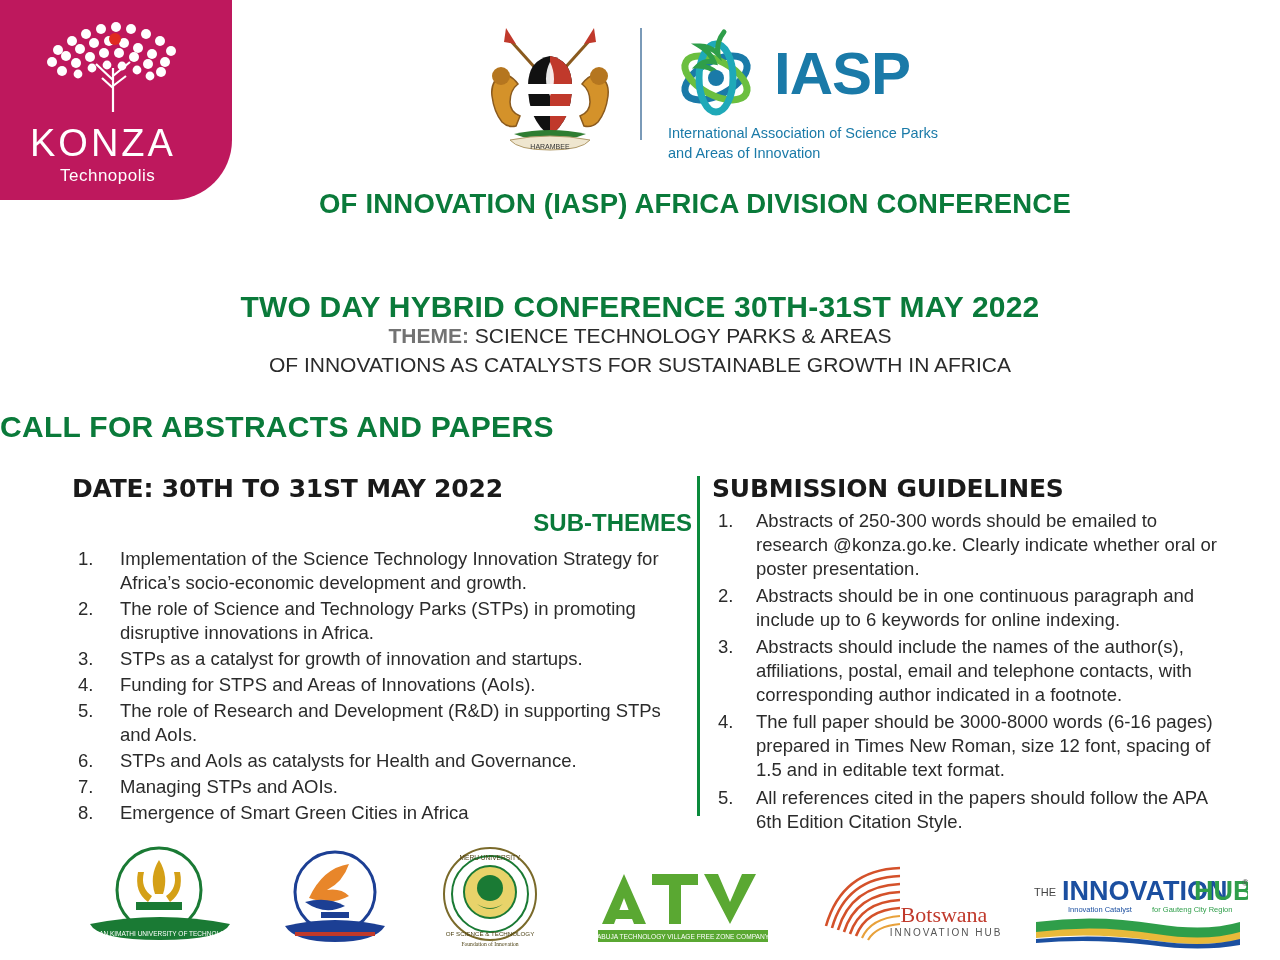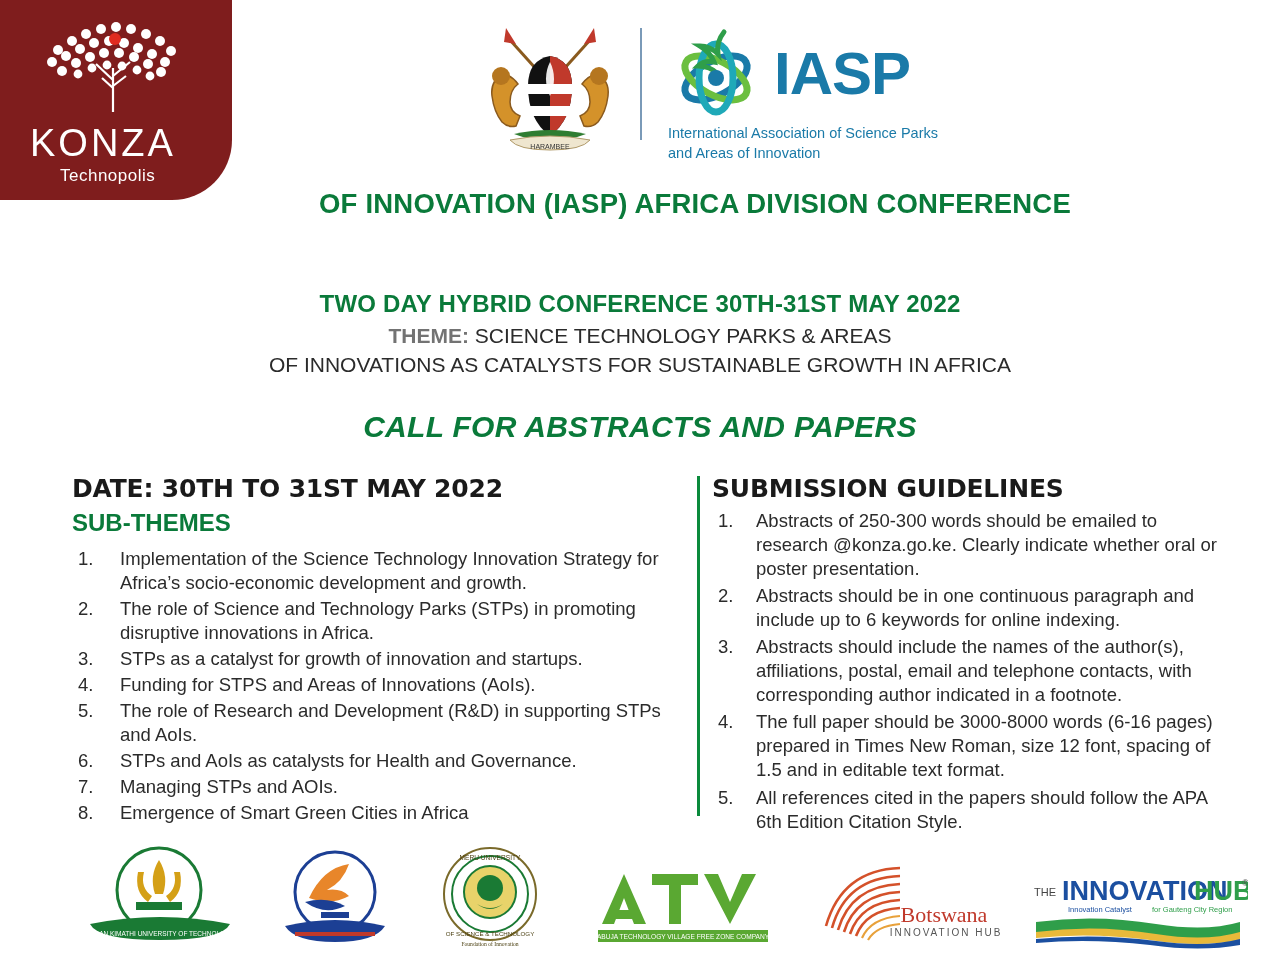--- a/index.html
+++ b/index.html
@@ -13,21 +13,21 @@
     overflow: hidden;
     position: relative;
   }
 
   
   .konza-badge {
     position: absolute;
     left: 0; top: 0;
     width: 232px;
     height: 200px;
-    background: #7f1d1d;
+    background: #be185d;
     border-bottom-right-radius: 60px;
     overflow: hidden;
   }
   .konza-tree {
     position: absolute;
     left: 18px; top: 8px;
     width: 190px; height: 105px;
   }
   .konza-word {
     position: absolute;
@@ -88,42 +88,41 @@
     font-size: 27.5px;
     font-weight: bold;
     line-height: 1.28;
     letter-spacing: 0.2px;
   }
   .conf-line {
     position: absolute;
     top: 290px; left: 0; right: 0;
     text-align: center;
     color: #0a7a3a;
-    font-size: 24px;
+    font-size: 30px;
     font-weight: bold;
     letter-spacing: 0.2px;
   }
   .theme-block {
     position: absolute;
     top: 322px; left: 0; right: 0;
     text-align: center;
     font-size: 21px;
     color: #2b2b2b;
     line-height: 1.36;
   }
   .theme-block b { color: #737373; }
   .call-line {
     position: absolute;
     top: 410px; left: 0; right: 0;
-    text-align: center;
+    text-align: left;
     color: #0a7a3a;
     font-size: 30px;
     font-weight: bold;
     letter-spacing: 0.3px;
-    font-style: italic;
   }
 
   
   .col-left {
     position: absolute;
     left: 48px; top: 474px;
     width: 620px;
     margin-left: 24px;
   }
   .col-right {
@@ -143,20 +142,21 @@
     color: #1a1a1a;
     letter-spacing: -0.2px;
     margin: 0 0 6px 0;
     font-family: "DejaVu Sans", sans-serif;
   }
   .head-green {
     font-size: 24px;
     font-weight: bold;
     color: #0a7a3a;
     margin: 0 0 10px 0;
+    text-align: right;
   }
   ol.numlist {
     margin: 0; padding: 0;
     list-style: none;
     font-size: 18.5px;
     line-height: 1.30;
     color: #2b2b2b;
   }
   ol.numlist li {
     position: relative;

